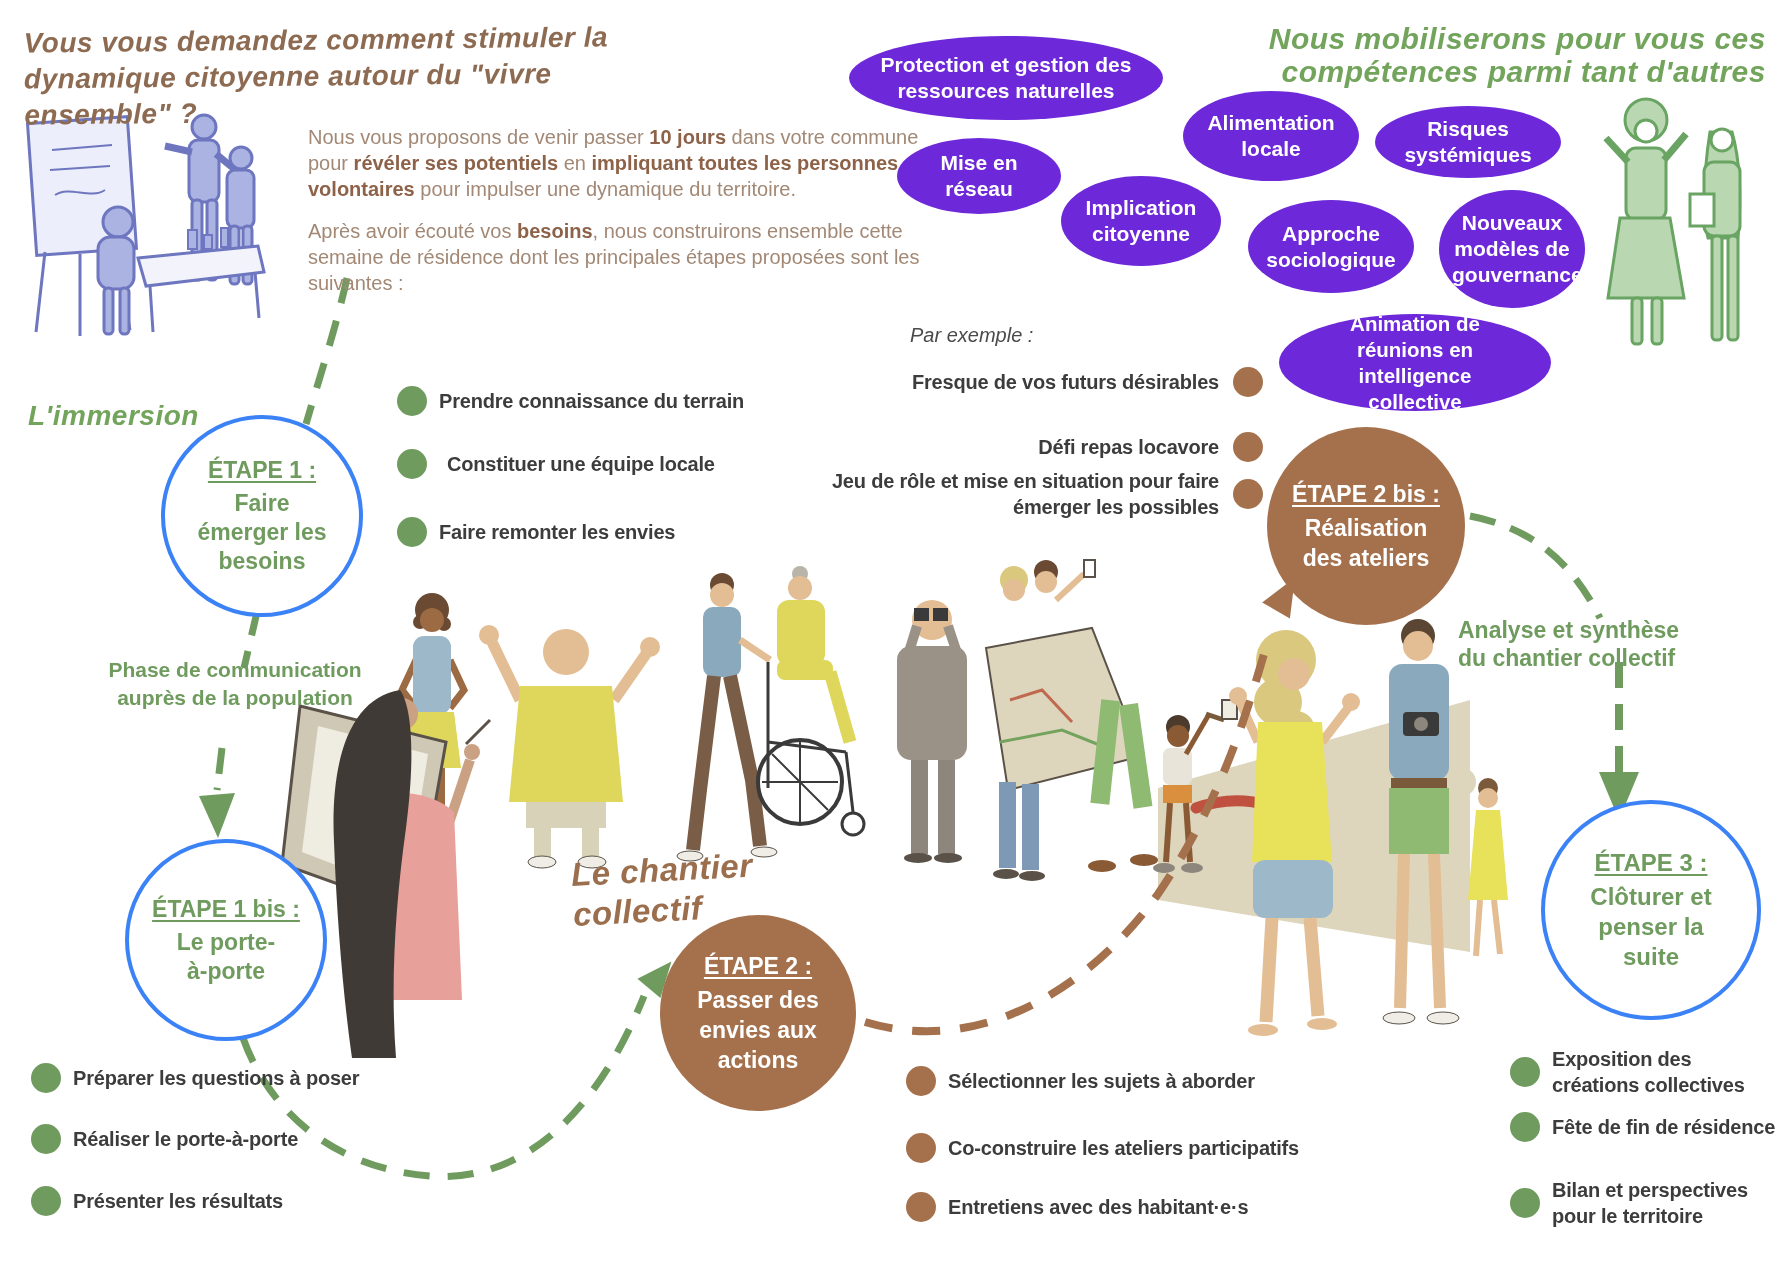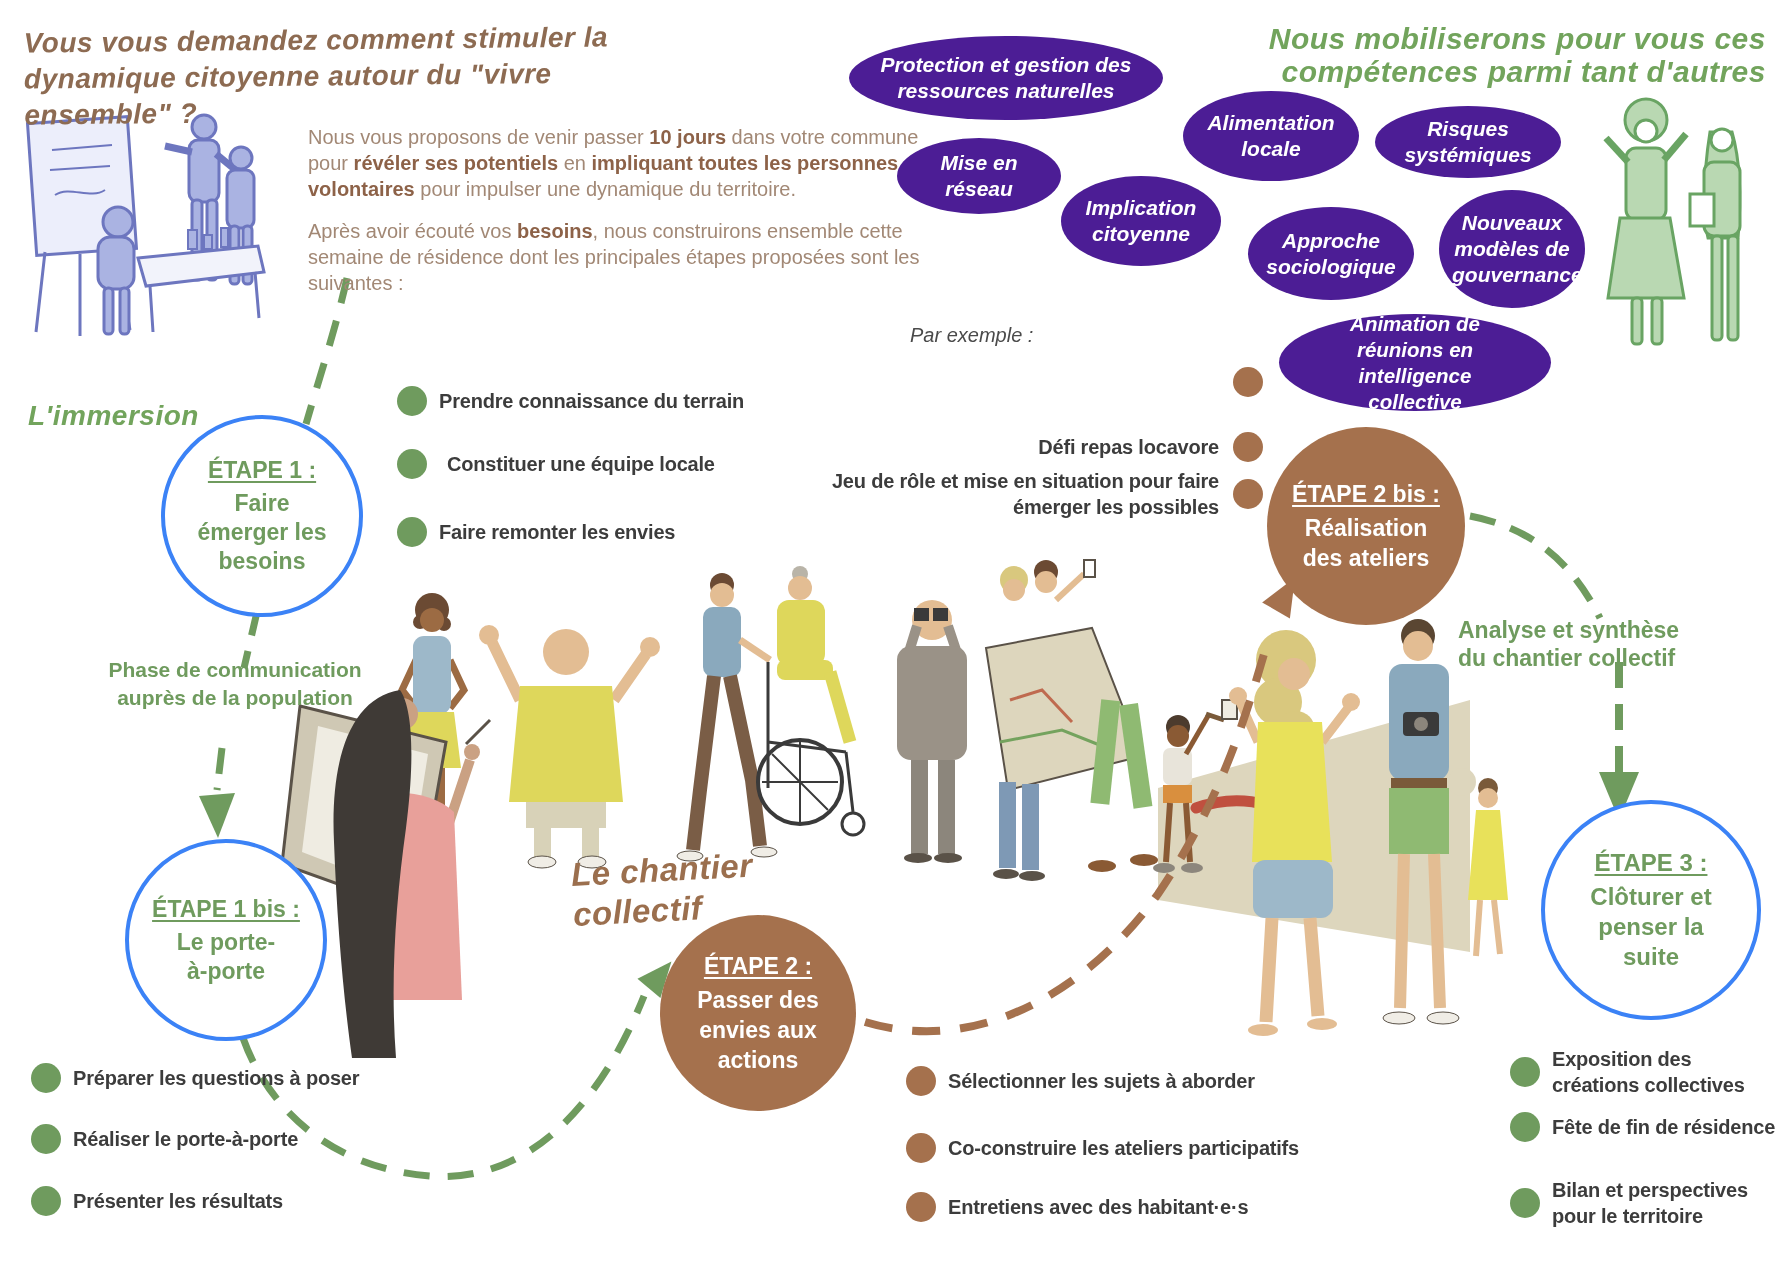--- a/index.html
+++ b/index.html
@@ -11,22 +11,22 @@
   .hand{font-style:italic;letter-spacing:.5px;font-weight:bold;}
   .hand-brown{color:#8d6b52;}
   .hand-green{color:#72a45c;}
   .title-left{left:24px;top:22px;width:680px;font-size:28px;line-height:36px;transform:rotate(-.6deg);}
   .title-right{right:16px;top:22px;width:620px;font-size:30px;line-height:33px;text-align:right;}
   
   .intro{left:308px;top:124px;width:650px;font-size:20px;line-height:26px;color:#a28875;}
   .intro p{margin:0 0 16px 0;}
   .intro b{color:#8d6248;font-weight:bold;}
   
-  .bubble{position:absolute;background:#4c1d95;border-radius:50%;display:flex;align-items:center;justify-content:center;
-          color:#ffffff;font-weight:bold;font-size:21px;line-height:26px;text-align:center;font-style:italic;}
+  .bubble{position:absolute;background:#6d28d9;border-radius:50%;display:flex;align-items:center;justify-content:center;
+          color:#ffffff;font-weight:bold;font-size:21px;line-height:26px;text-align:center;}
   .bubble span{display:block;}
   
   .stage{position:absolute;border-radius:50%;display:flex;flex-direction:column;align-items:center;justify-content:center;
          text-align:center;font-weight:bold;}
   .stage.outline{background:#ffffff;border:4px solid #3b82f6;color:#6f9b5e;}
   .stage.solid{background:#a5714d;color:#ffffff;}
   .stage .t{text-decoration:underline;text-underline-offset:3px;margin-bottom:4px;}
   
   .glabel{color:#6f9b5e;font-weight:bold;text-align:center;}
   
@@ -251,32 +251,33 @@
     </div>
   <div class="bubble" style="left:1183px;top:91px;width:176px;height:90px;">
       <span style="width:135px;">Alimentation locale</span>
     </div>
   <div class="bubble" style="left:1375px;top:106px;width:186px;height:72px;">
       <span style="width:135px;">Risques systémiques</span>
     </div>
   <div class="bubble" style="left:1061px;top:176px;width:160px;height:90px;">
       <span style="width:125px;">Implication citoyenne</span>
     </div>
-  <div class="bubble" style="left:1248px;top:207px;width:166px;height:93px;">
+  <div class="bubble" style="left:1248px;top:200px;width:166px;height:93px;">
       <span style="width:130px;">Approche sociologique</span>
     </div>
   <div class="bubble" style="left:1439px;top:190px;width:146px;height:118px;">
       <span style="width:120px;">Nouveaux modèles de gouvernance</span>
     </div>
   <div class="bubble" style="left:1279px;top:314px;width:272px;height:97px;font-size:20.5px;">
       <span style="width:205px;">Animation de réunions en intelligence collective</span>
     </div>
 
   <div class="abs parex">Par exemple :</div>
   <div class="row r" style="left:803px;top:367px;width:460px;">
+    <span class="txt">Fresque de vos futurs désirables</span>
       <span class="dot b"></span>
   </div>
   <div class="row r" style="left:803px;top:432px;width:460px;">
     <span class="txt">Défi repas locavore</span>
       <span class="dot b"></span>
   </div>
   <div class="row r" style="left:803px;top:468px;width:460px;">
     <span class="txt">Jeu de rôle et mise en situation pour faire émerger les possibles</span>
       <span class="dot b"></span>
   </div>

